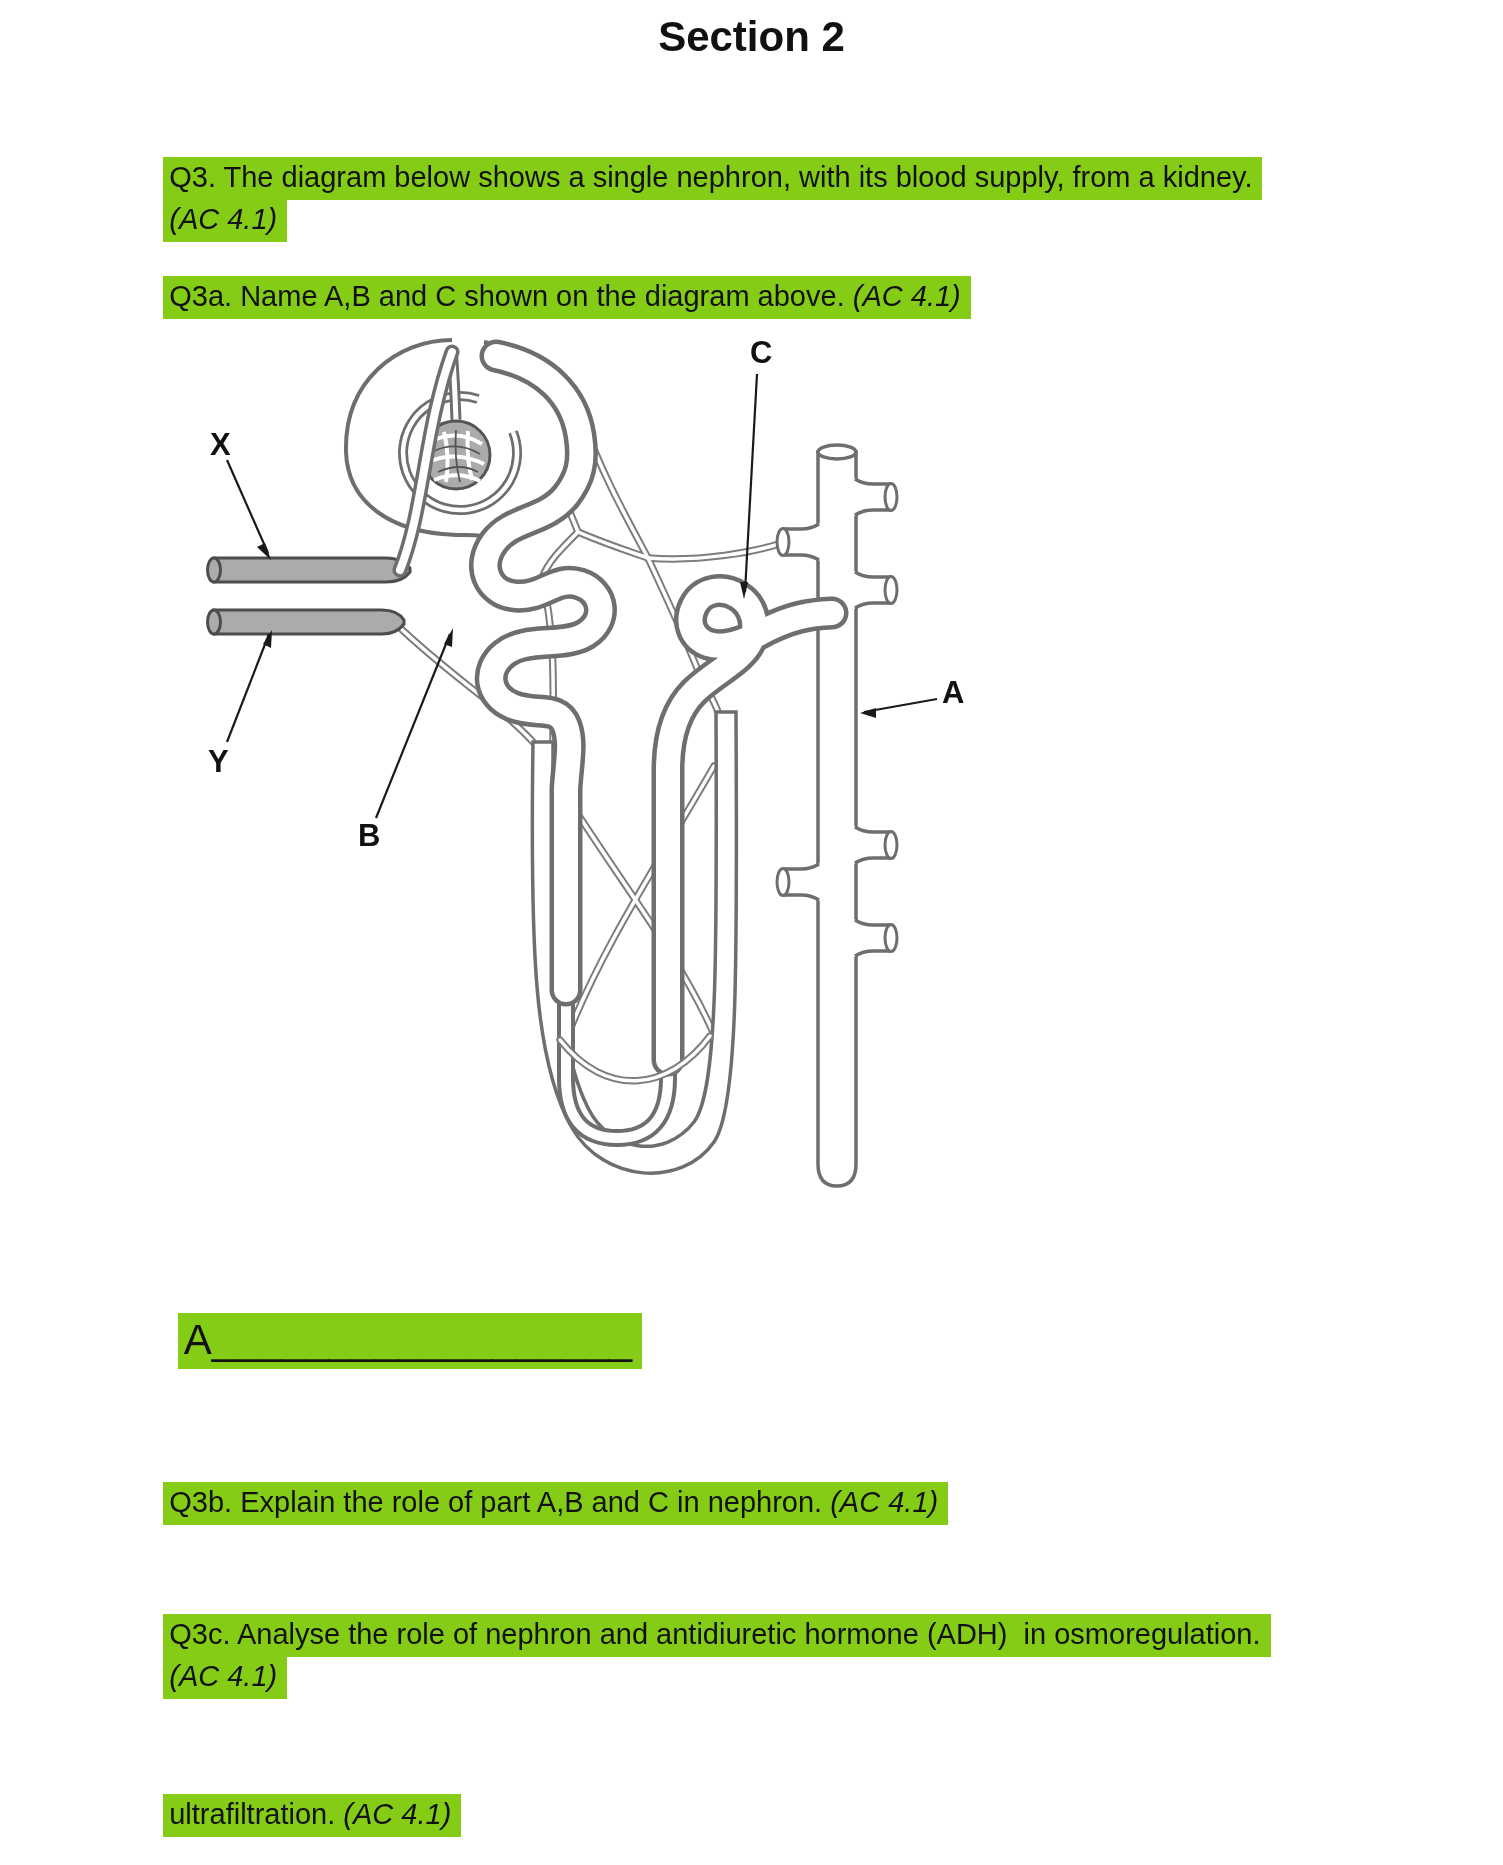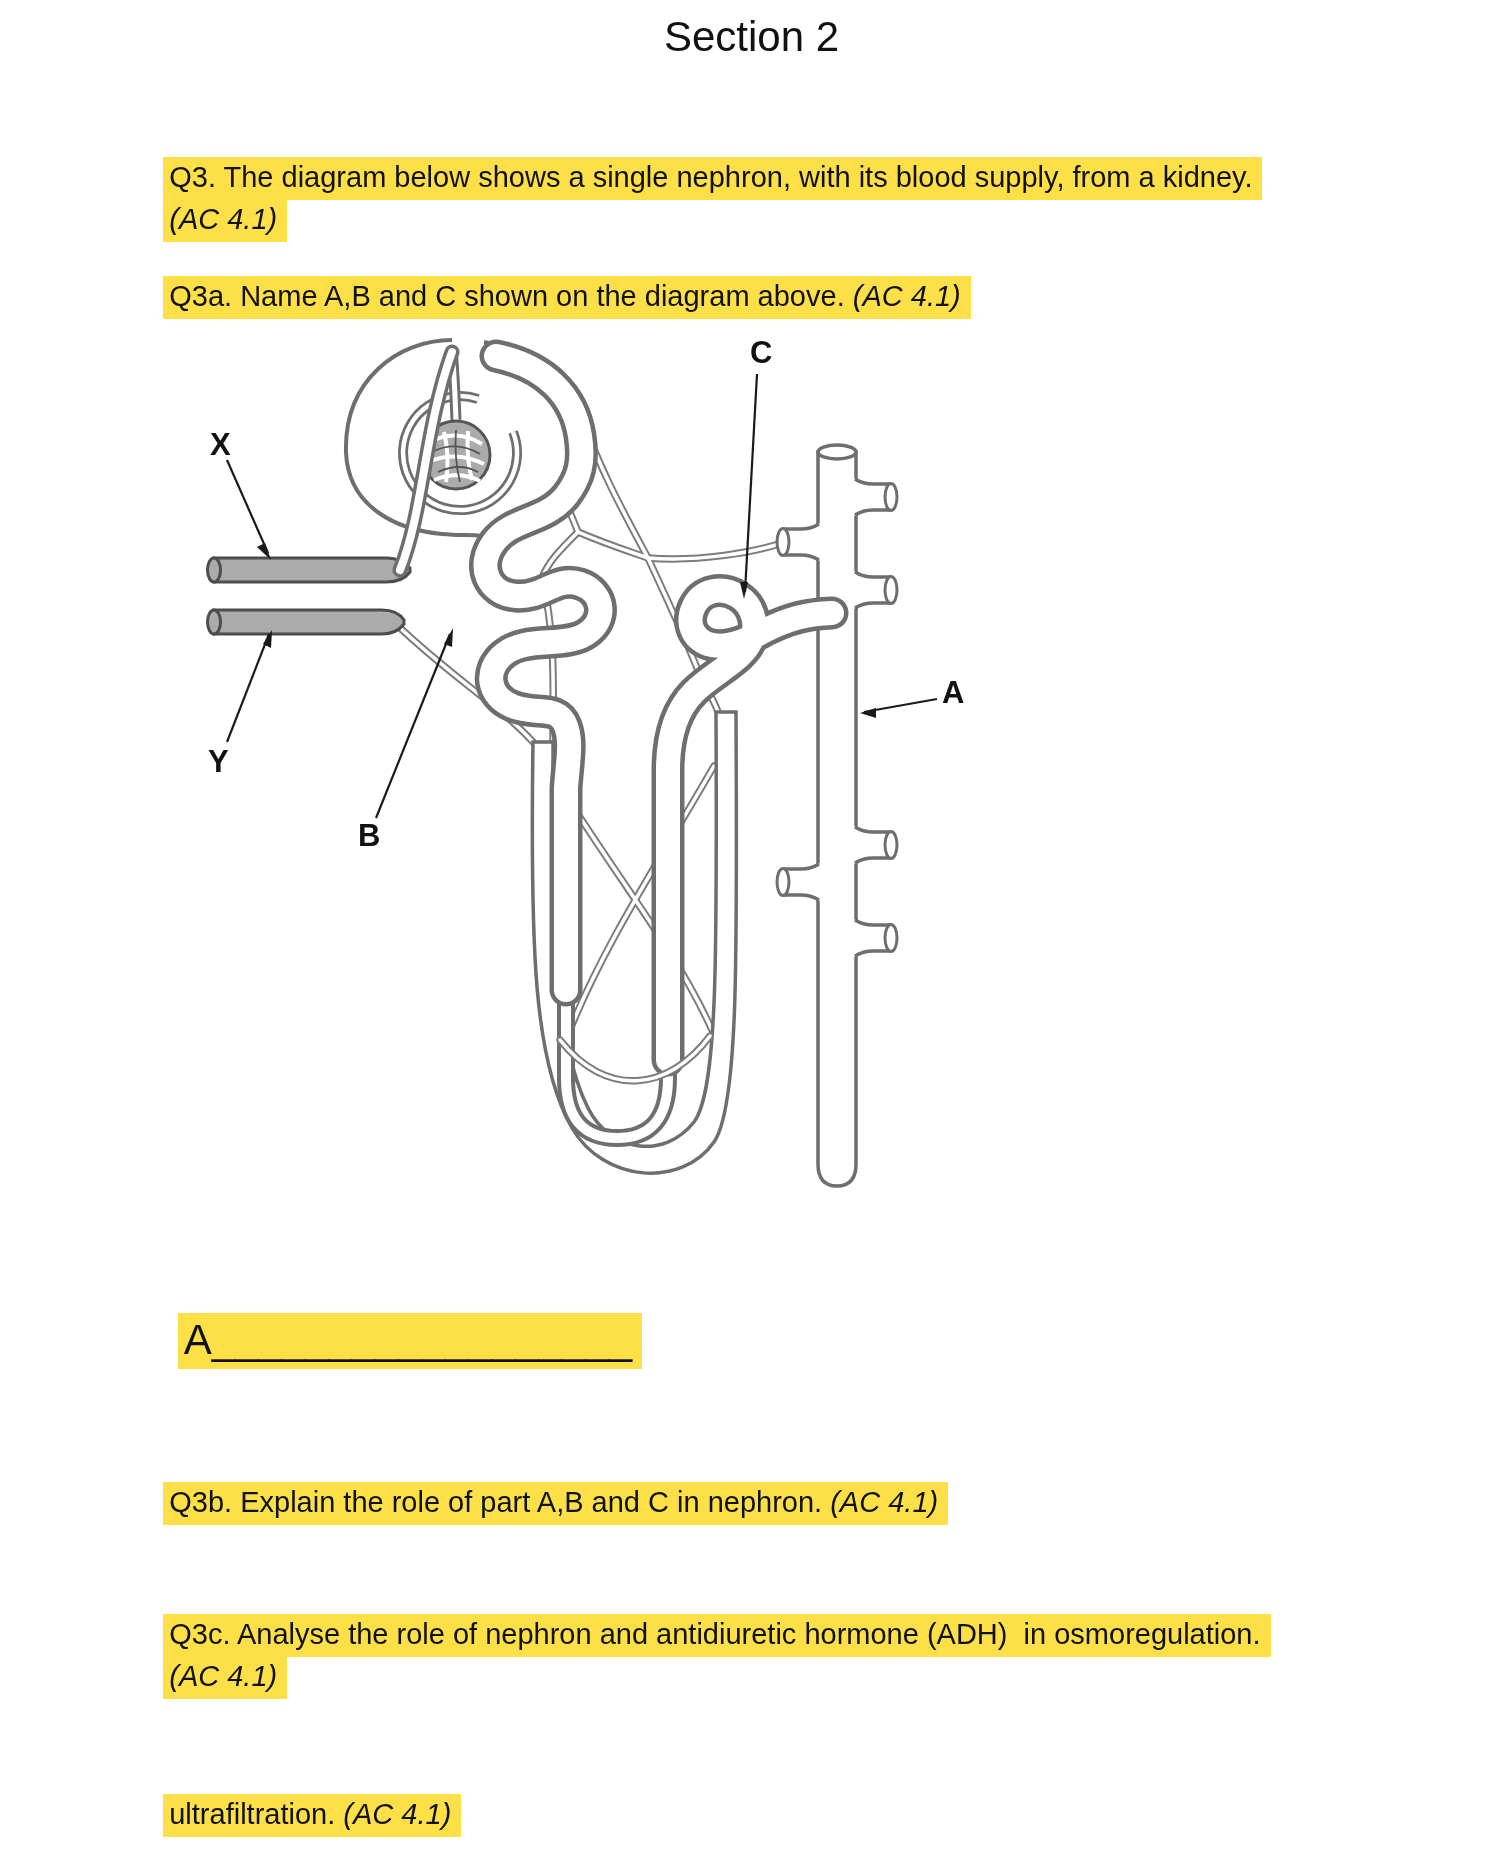--- a/index.html
+++ b/index.html
@@ -1,22 +1,22 @@
 <!DOCTYPE html>
 <html><head>
 <meta charset="utf-8">
 <style>
   html,body{margin:0;padding:0;}
   body{width:1503px;height:1865px;background:#ffffff;position:relative;overflow:hidden;
        font-family:"Liberation Sans", sans-serif;color:#111;}
   .page{position:absolute;inset:0;}
   .title{position:absolute;top:14px;left:0;width:100%;text-align:center;
-         font-size:42px;font-weight:normal;line-height:1.1;}
+         font-size:42px;font-weight:bold;line-height:1.1;}
   .tline{position:absolute;left:131px;font-size:29px;line-height:1;white-space:pre;}
-  .hl{display:inline-block;background:#fde047;padding:6px 10px 8px 6px;white-space:pre;}
+  .hl{display:inline-block;background:#84cc16;padding:6px 10px 8px 6px;white-space:pre;}
   .ac{font-style:italic;}
   .ansline{position:absolute;left:131px;font-size:42px;line-height:1;white-space:pre;}
   .blank{letter-spacing:0px;}
   svg text{font-family:"Liberation Sans", sans-serif;font-weight:bold;}
 </style>
 </head>
 <body>
 
 <div class="page">
 

